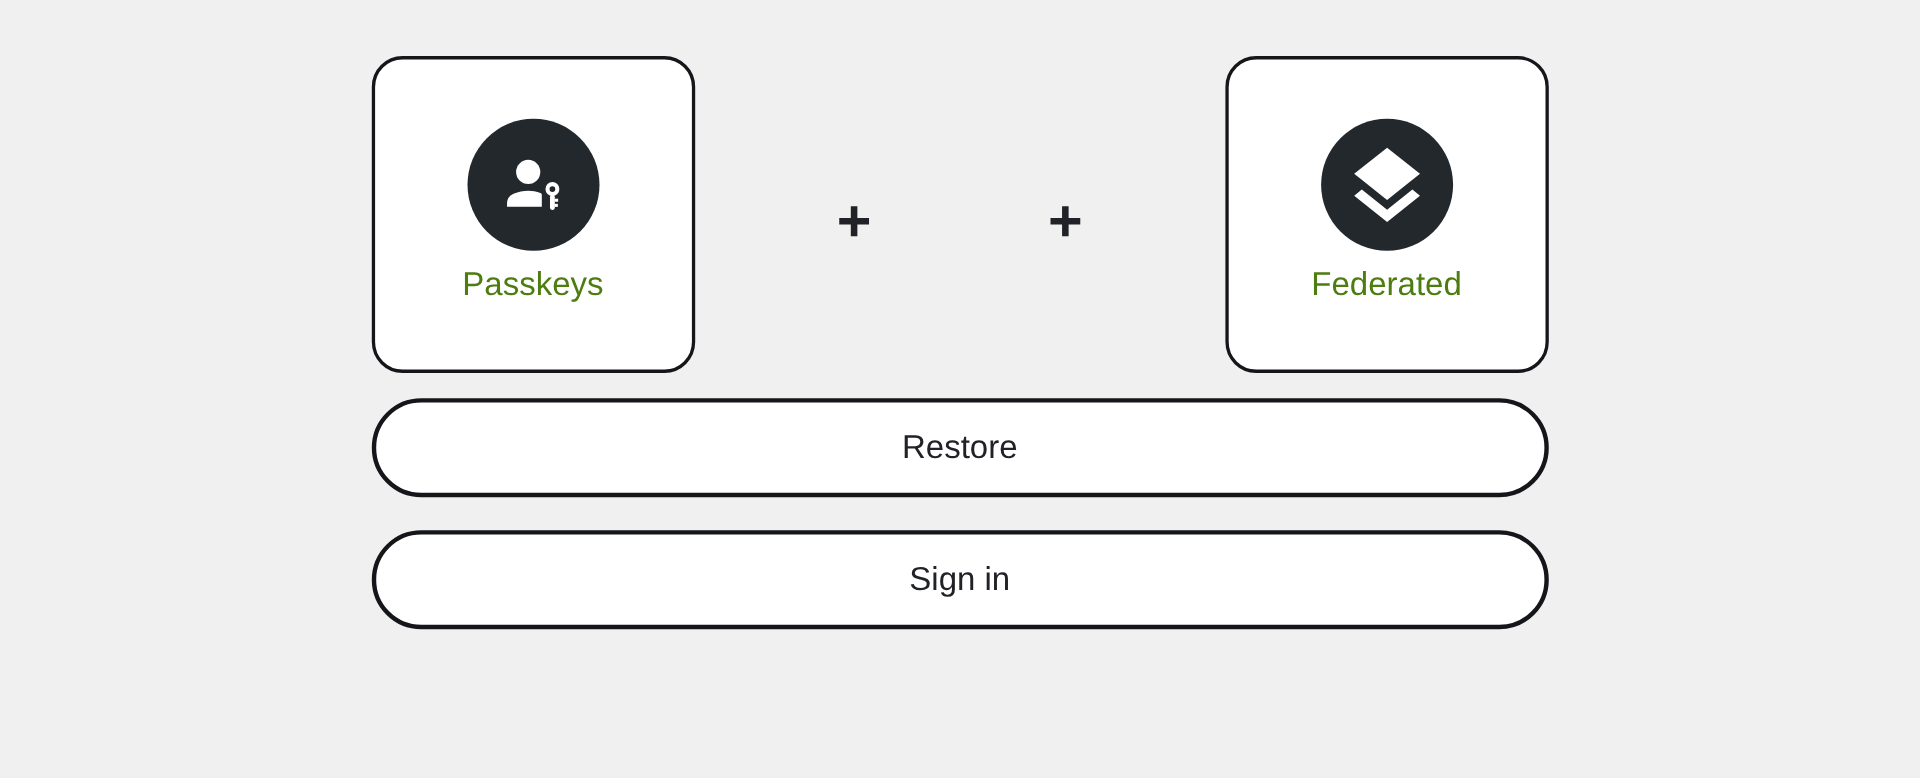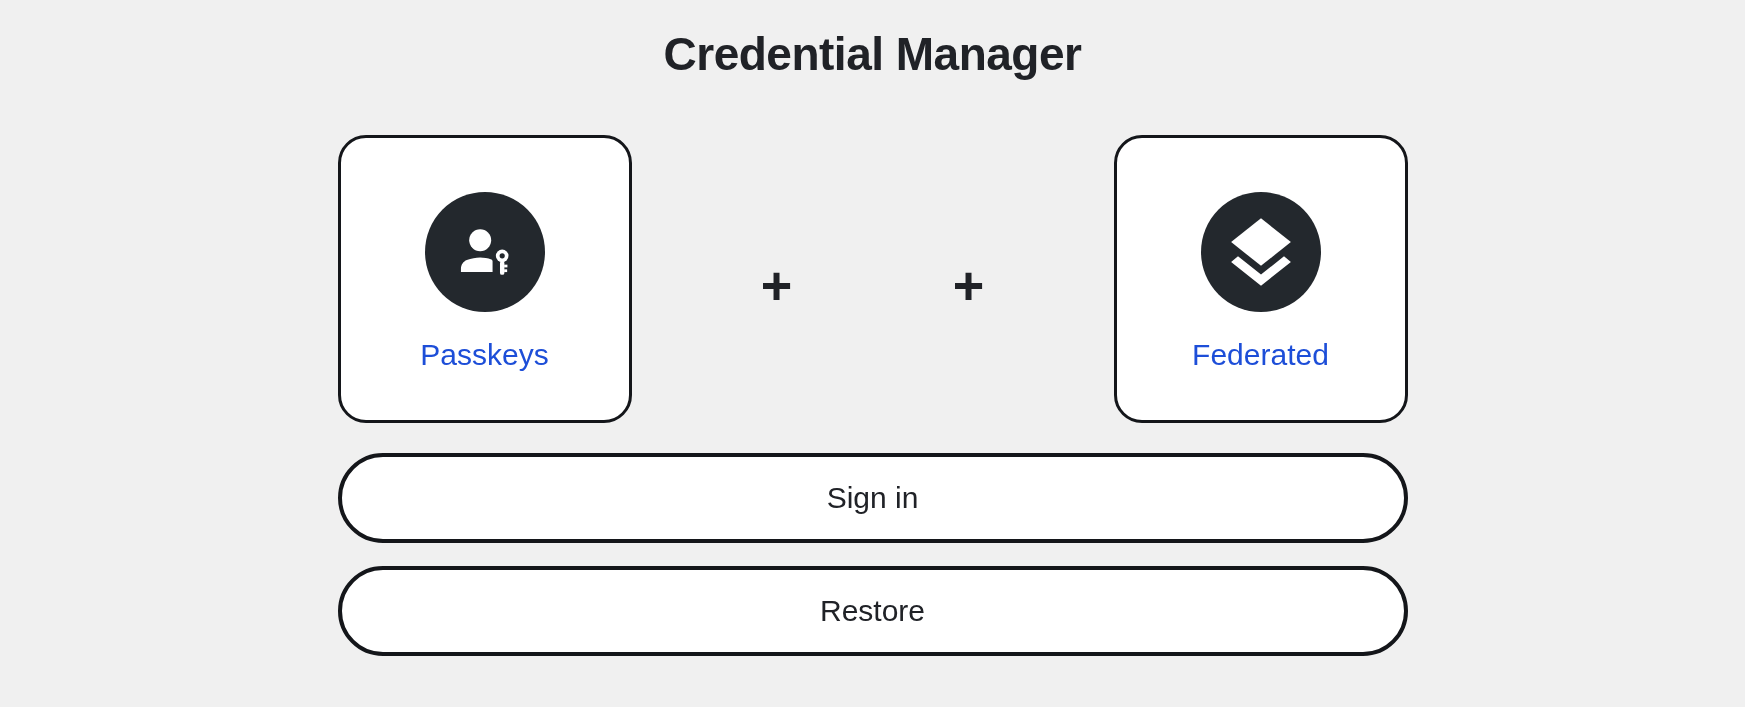--- a/index.html
+++ b/index.html
@@ -45,23 +45,23 @@
     height: 120px;
     margin-top: 54px;
     border-radius: 50%;
     background: #23282d;
     display: flex;
     align-items: center;
     justify-content: center;
     flex: none;
   }
   .card-label {
-    margin-top: 26px;
+    margin-top: 14px;
     font-size: 30px;
-    color: #1d4ed8;
+    color: #4d7c0f;
   }
   .plus-sep {
     width: 94px;
     align-self: center;
     transform: translateY(6px);
     text-align: center;
     font-size: 54px;
     font-weight: 700;
     color: #202227;
     user-select: none;
@@ -81,21 +81,20 @@
     cursor: pointer;
   }
   .pill-button.restore { margin-top: 23px; }
   svg { display: block; }
 </style>
 </head>
 <body>
 
 <div class="app">
 
-  <h1 class="page-title">Credential Manager</h1>
 
   <div class="cards-row">
 
     <div class="card">
       <div class="icon-circle">
         <svg width="66" height="66" viewBox="0 0 48 48">
           <g fill="#ffffff">
             <circle cx="20.5" cy="15.5" r="8"></circle>
             <path d="M6.5 38.5 L6.5 36.2 C6.5 33.4 8.2 30.9 10.8 29.9 C14 28.7 17.3 28 20.5 28 C23.2 28 26 28.5 28.6 29.4 C29.2 29.6 29.5 30.2 29.5 30.8 L29.5 38.5 Z"></path>
             <circle cx="36.5" cy="26.8" r="4.6"></circle>
@@ -121,17 +120,17 @@
             <path d="M12 3.2 L19.8 9.4 L12 15.6 L4.2 9.4 Z"></path>
             <path d="M12 20.8 L4.2 14.6 L6 13.1 L12 17.9 L18 13.1 L19.8 14.6 Z"></path>
           </g>
         </svg>
       </div>
       <div class="card-label">Federated</div>
     </div>
 
   </div>
 
+  <button class="pill-button restore">Restore</button>
+
   <button class="pill-button">Sign in</button>
-
-  <button class="pill-button restore">Restore</button>
 
 </div>
 
 </body></html>

